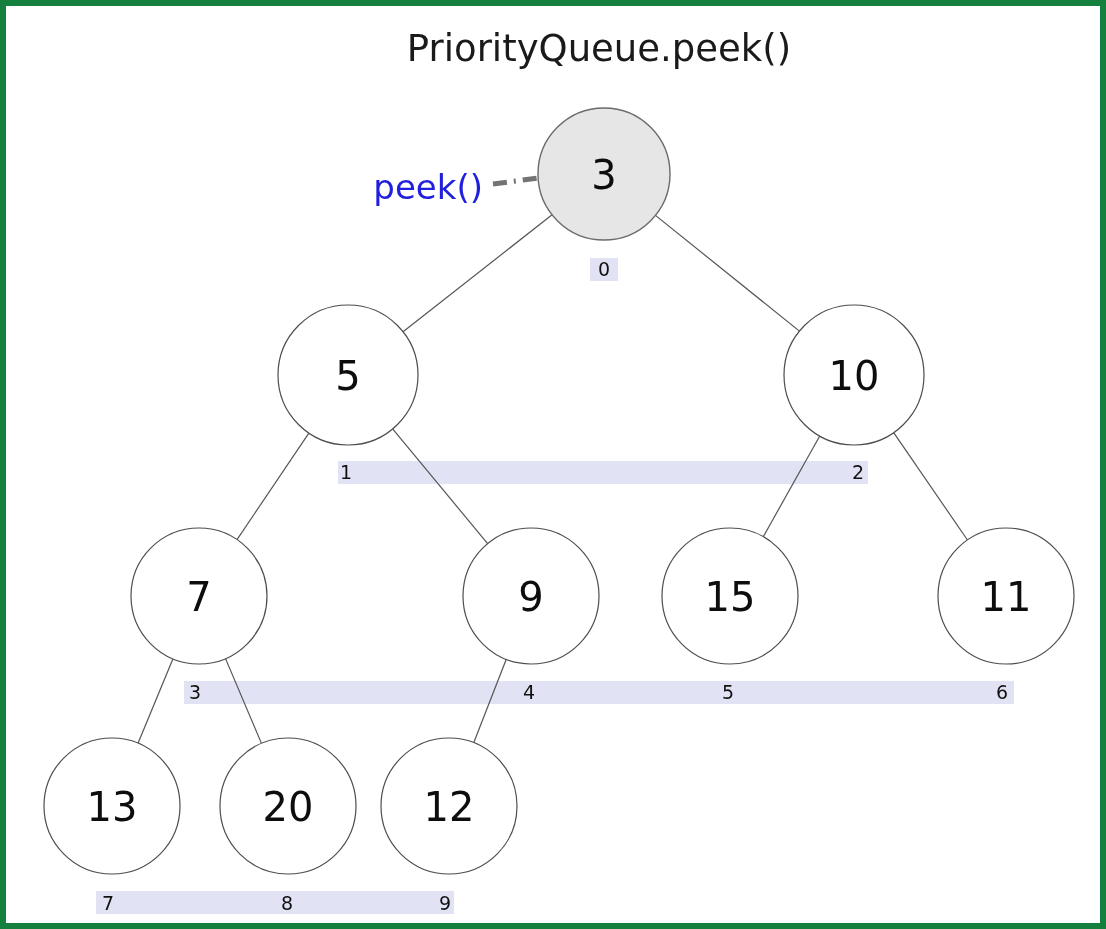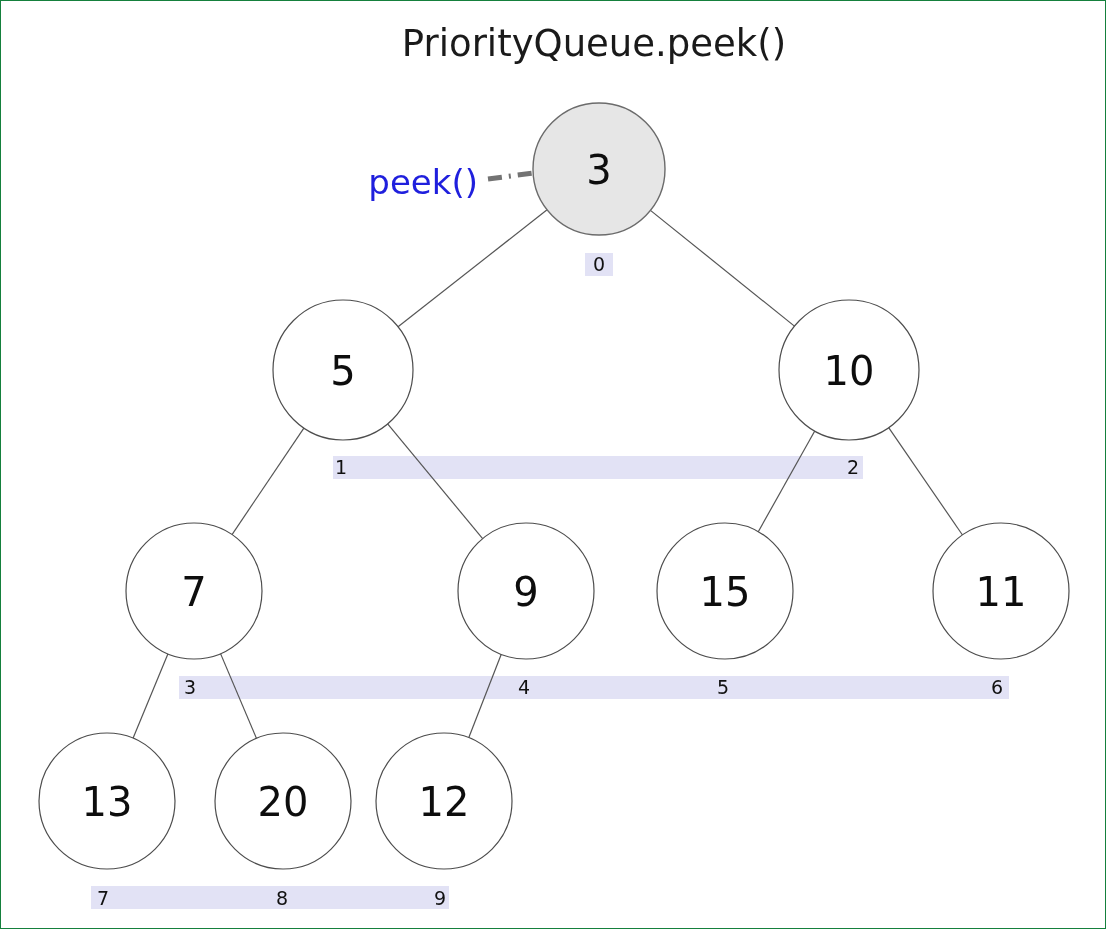--- a/index.html
+++ b/index.html
@@ -8,21 +8,21 @@
     background: #ffffff;
   }
   body {
     font-family: "DejaVu Sans", sans-serif;
   }
   #canvas {
     position: relative;
     width: 1106px;
     height: 929px;
     background: #ffffff;
-    border: 1px solid #15803d;
+    border: 6px solid #15803d;
     box-sizing: border-box;
     overflow: hidden;
   }
   #diagram-svg {
     position: absolute;
     left: 0;
     top: 0;
     width: 1106px;
     height: 929px;
   }

